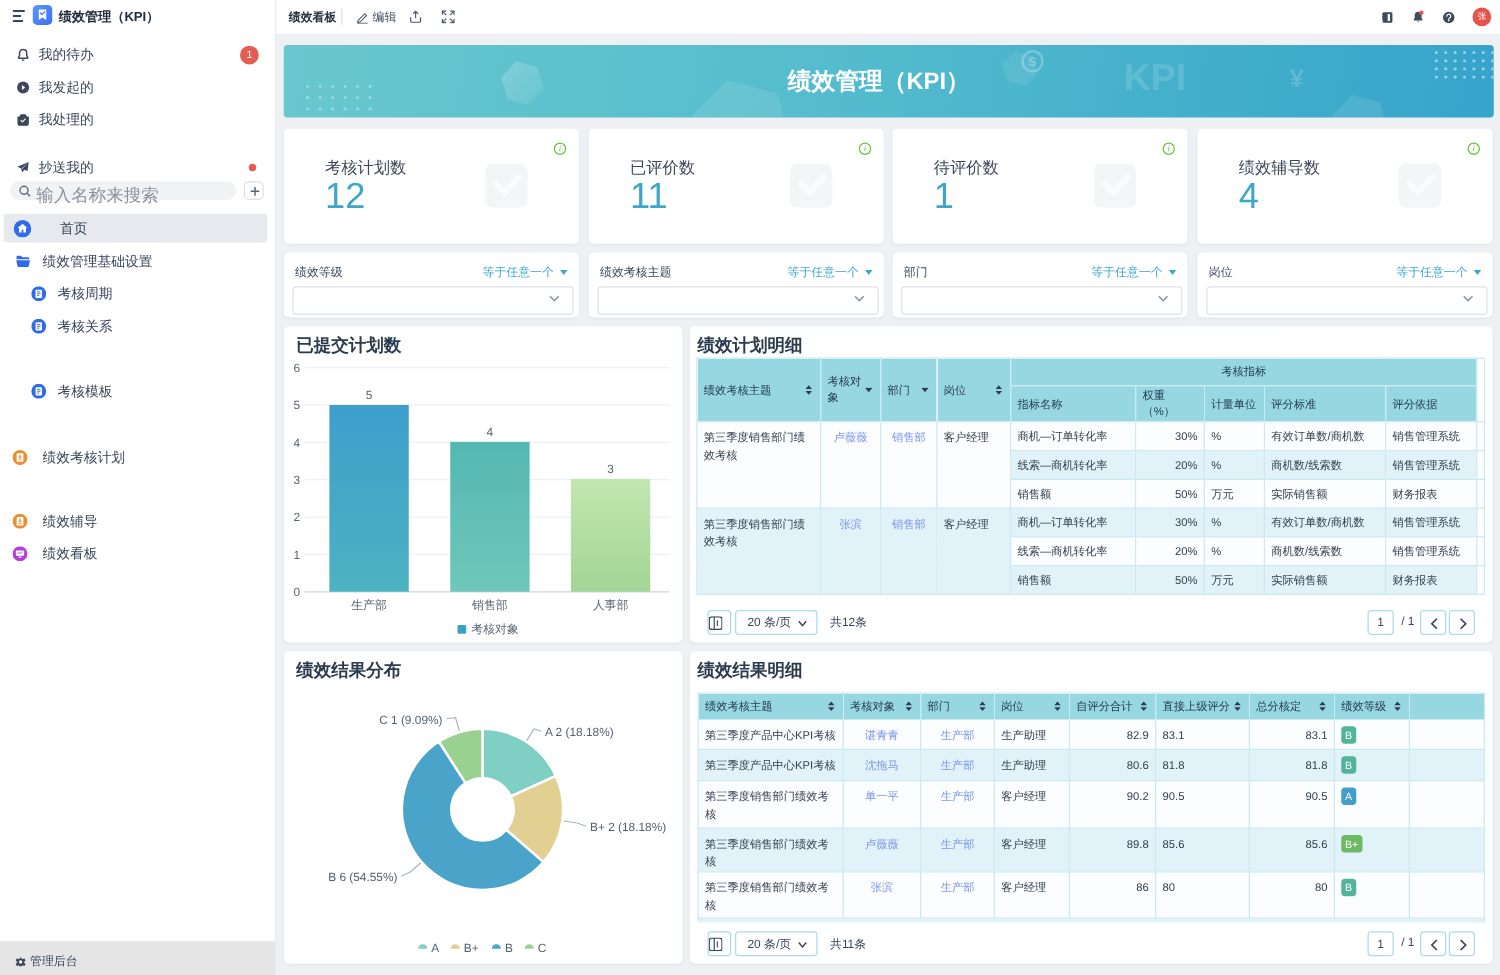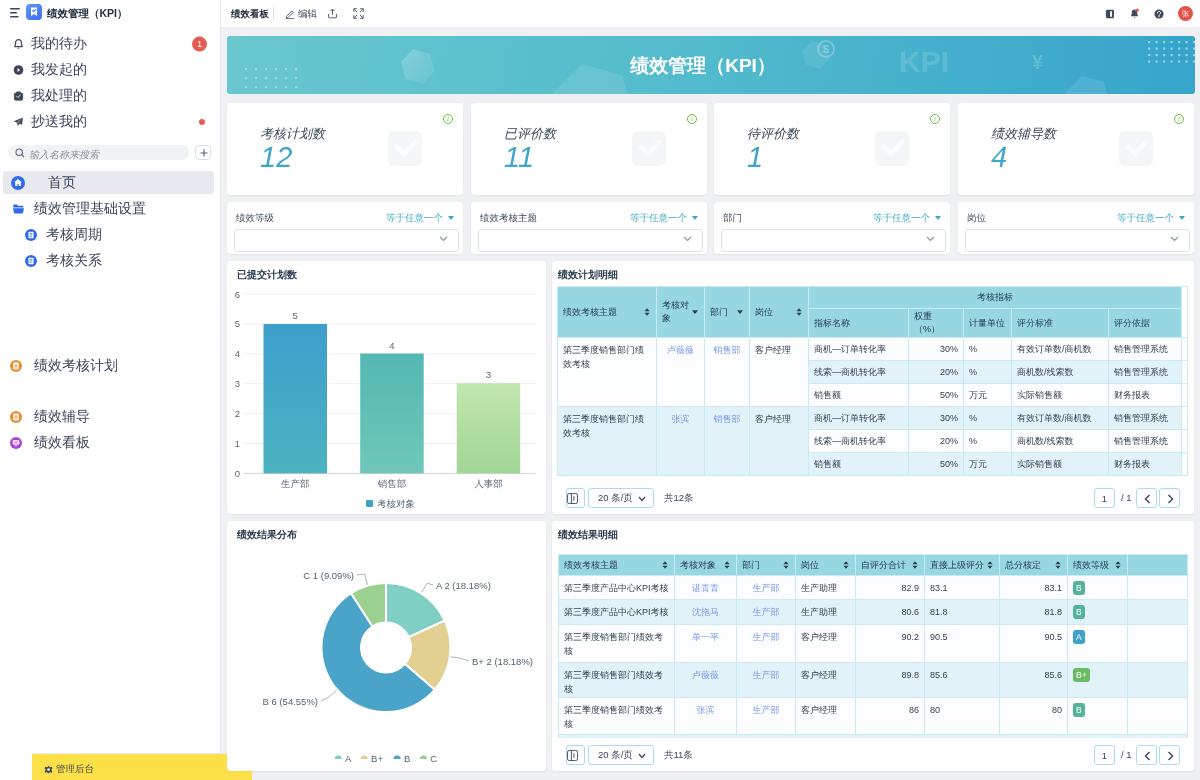--- a/index.html
+++ b/index.html
@@ -2,27 +2,27 @@
 <html lang="zh"><head>
 <meta charset="utf-8">
 <style>
   * { margin:0; padding:0; box-sizing:border-box; }
   html,body { width:1200px; height:780px; overflow:hidden; }
   body { font-family:"Liberation Sans", sans-serif; font-size:9.5px; color:#3b4859; position:relative; background:#eef0f4; }
   .abs { position:absolute; }
   
   #sidebar { position:absolute; left:0; top:0; width:221px; height:780px; background:#fff; border-right:1px solid #e7e9ed; }
   .srow { position:absolute; left:0; width:220px; height:26px; }
-  .srow .txt { position:absolute; left:31px; top:50%; transform:translateY(-50%); font-size:14px; color:#39455a; white-space:nowrap; }
+  .srow .txt { position:absolute; left:31px; top:50%; transform:translateY(-50%); font-size:11px; color:#39455a; white-space:nowrap; }
   .srow .ic { position:absolute; left:13px; top:50%; transform:translateY(-50%); width:11px; height:11px; }
   
   #topbar { position:absolute; left:221px; top:0; width:979px; height:28px; background:#fff; border-bottom:1px solid #ecedf1; }
   
   .card { position:absolute; background:#fff; border-radius:4px; box-shadow:0 1px 2px rgba(31,45,61,.05); }
-  .ctitle { position:absolute; left:10px; top:7px; font-size:10px; font-weight:bold; color:#2b3b4e;text-align:right; }
+  .ctitle { position:absolute; left:10px; top:7px; font-size:14px; font-weight:bold; color:#2b3b4e;text-align:right; }
   
   table { border-collapse:collapse; table-layout:fixed; font-size:9px; color:#333f4e; }
   th, td { border:1px solid #c9eaf1; padding:0 5px; font-weight:normal; overflow:hidden; }
   th { background:#97d7e1; color:#243b53; }
   .pg { position:absolute; height:20px; border:1px solid #a9dced; border-radius:3px; background:#fff; }
   .link { color:#7b97ea;text-align:center; }
   th { position:relative; text-align:left; font-size:9px; }
   .hic { position:absolute; right:6px; top:50%; transform:translateY(-50%); }
   .bgw { background:#fbfdfe; }
   .bgc { background:#e1f2f8; }
@@ -30,21 +30,21 @@
   .vt { vertical-align:top; padding-top:5px; }
   .tr { text-align:right; }
   .r23 { height:23px; }
   td { line-height:14px; }
   .badge { display:inline-block; min-width:8px; height:14px; padding:0 3px; border-radius:3px; color:#fff; font-size:8.5px; line-height:14px; text-align:center; }
   .bB { background:#54b49b; }
   .bA { background:#42a0c8; }
   .bBp { background:#6cba64; }
 
   
-  .stat { top:103px; width:236px; height:92px;font-style:italic; }
+  .stat { top:103px; width:236px; height:92px; }
   .stat .st { position:absolute; left:33px; top:22px; font-size:13px; color:#3b4859; }
   .stat .sn { position:absolute; left:33px; top:38px; font-size:29px; color:#3ea7c9; }
   .stat::before { content:"i"; position:absolute; right:10px; top:11px; width:8px; height:8px; border:1px solid #67c23a; border-radius:50%; color:#67c23a; font-size:7px; line-height:8px; text-align:center; font-style:italic; font-family:"Liberation Serif",serif; }
   .statmark { position:absolute; right:40px; top:26px; }
   
   .filt { top:202px; width:236px; height:52px; }
   .filt .fl { position:absolute; left:9px; top:10px; font-size:9.5px; color:#3b4859; }
   .filt::before { content:"等于任意一个"; position:absolute; right:20px; top:10px; font-size:9.5px; color:#3ea7c9; }
   .filt .tri { position:absolute; right:9px; top:14px; width:0; height:0; border-left:3.5px solid transparent; border-right:3.5px solid transparent; border-top:4.5px solid #3ea7c9; }
   .filt .fch { position:absolute; right:15px; top:34px; z-index:2; }
@@ -88,35 +88,35 @@
       </svg>
     <span class="txt">我发起的</span>
   </div>
   <div class="srow" style="top:83px;">
     <svg class="ic" viewBox="0 0 16 16">
         <path d="M2 4.5 h12 v8 a1.5 1.5 0 0 1 -1.5 1.5 h-9 a1.5 1.5 0 0 1 -1.5 -1.5 z M4.5 4.5 v-1a1.5 1.5 0 0 1 1.5-1.5 h4 a1.5 1.5 0 0 1 1.5 1.5 v1" fill="#3d4759" stroke="#3d4759" stroke-width="1.2"></path>
         <path d="M5.5 8.5 7.2 10.2 10.6 6.8" stroke="#fff" stroke-width="1.3" fill="none" stroke-linecap="round" stroke-linejoin="round"></path>
       </svg>
     <span class="txt">我处理的</span>
   </div>
-  <div class="srow" style="top:109px;padding-left:12px;">
+  <div class="srow" style="top:121px;padding-left:12px;">
     <svg class="ic" viewBox="0 0 16 16">
         <path d="M14.5 1.5 1.2 7l4.2 1.8L7 13.9l2.3-3.4 3.8 1.6z" fill="#3d4759"></path>
         <path d="M5.4 8.8 14.5 1.5 7 10.5" fill="#fff" fill-opacity="0.35"></path>
       </svg>
     <span class="txt">抄送我的</span>
     <span style="position:absolute;right:15px;top:50%;transform:translateY(-50%);background:#e35d52;width:6px;height:6px;border-radius:50%;"></span>
   </div>
 
   <div class="abs" style="left:8px;top:145px;width:181px;height:15px;background:#f1f2f4;border-radius:8px;">
     <svg class="abs" style="left:7px;top:2.5px" width="10" height="10" viewBox="0 0 10 10">
         <circle cx="4.2" cy="4.2" r="3.2" fill="none" stroke="#5d6b7e" stroke-width="1.1"></circle>
         <path d="M6.6 6.6 9 9" stroke="#5d6b7e" stroke-width="1.1"></path>
       </svg>
-    <span class="abs" style="left:21px;top:2.5px;font-size:10px;color:#8b93a1;font-style:italic;">输入名称来搜索</span>
+    <span class="abs" style="left:21px;top:2.5px;font-size:14px;color:#8b93a1;">输入名称来搜索</span>
   </div>
   <div class="abs" style="left:195px;top:145px;width:16px;height:15px;border:1px solid #dcdfe4;border-radius:4px;background:#fff;">
     <svg class="abs" style="left:3.5px;top:3px" width="8" height="8" viewBox="0 0 8 8">
         <path d="M4 0.5 v7 M0.5 4 h7" stroke="#59677a" stroke-width="1.2"></path>
       </svg>
   </div>
 
   <div class="abs" style="left:3px;top:171px;width:211px;height:23px;background:#e7e9ee;border-radius:3px;"></div>
   <div class="srow" style="top:170px;height:25px;">
     <svg class="ic" style="left:11px;width:14px;height:14px;" viewBox="0 0 16 16">
@@ -142,20 +142,28 @@
       </svg>
       <span class="txt" style="left:46px;">考核周期</span>
   </div>
   <div class="srow" style="top:248px;">
     <svg class="ic" style="left:25px;width:12px;height:12px" viewBox="0 0 16 16">
         <circle cx="8" cy="8" r="8" fill="#2f6bea"></circle>
         <rect x="4.6" y="3.6" width="6.8" height="8.8" rx="1" fill="#fff"></rect>
         <path d="M6.2 6 h3.6 M6.2 8 h3.6 M6.2 10 h2.4" stroke="#2f6bea" stroke-width="1"></path>
       </svg>
       <span class="txt" style="left:46px;">考核关系</span>
+  </div>
+  <div class="srow" style="top:300px;">
+    <svg class="ic" style="left:25px;width:12px;height:12px" viewBox="0 0 16 16">
+        <circle cx="8" cy="8" r="8" fill="#2f6bea"></circle>
+        <rect x="4.6" y="3.6" width="6.8" height="8.8" rx="1" fill="#fff"></rect>
+        <path d="M6.2 6 h3.6 M6.2 8 h3.6 M6.2 10 h2.4" stroke="#2f6bea" stroke-width="1"></path>
+      </svg>
+      <span class="txt" style="left:46px;">考核模板</span>
   </div>
 
   <div class="srow" style="top:353px;">
     <svg class="ic" style="left:10px;width:12px;height:12px" viewBox="0 0 16 16">
         <circle cx="8" cy="8" r="8" fill="#ee8c30"></circle>
         <rect x="4.4" y="3.4" width="7.2" height="9.2" rx="1" fill="#fff"></rect>
         <path d="M8 5.4 9.2 8.6 H6.8z M6.2 10.6 h3.6" stroke="#ee8c30" stroke-width="0.9" fill="none"></path>
       </svg>
       <span class="txt" style="left:34px;">绩效考核计划</span>
   </div>
@@ -170,21 +178,21 @@
   <div class="srow" style="top:430px;">
     <svg class="ic" style="left:10px;width:12px;height:12px" viewBox="0 0 16 16">
         <circle cx="8" cy="8" r="8" fill="#b13fd9"></circle>
         <rect x="3.6" y="4.4" width="8.8" height="5.6" rx="0.8" fill="#fff"></rect>
         <path d="M5.2 8 6.6 6.6 8 7.8 10.6 5.6" stroke="#b13fd9" stroke-width="1" fill="none"></path>
         <path d="M6.5 11.6 h3" stroke="#fff" stroke-width="1.2"></path>
       </svg>
     <span class="txt" style="left:34px;">绩效看板</span>
   </div>
 
-  <div class="abs" style="left:0;top:753px;width:220px;height:27px;border-top:1px solid #e7e9ed;background:#fde047;margin-left:32px;">
+  <div class="abs" style="left:0;top:753px;width:220px;height:27px;border-top:1px solid #e7e9ed;background:#e5e5e5;">
     <svg class="abs" style="left:12px;top:11px" width="9" height="9" viewBox="0 0 14 14">
         <path d="M7 0.8 8 2.7 a4.5 4.5 0 0 1 1.6.7 L11.8 2.8 13.2 5.2 11.6 6.5 a4.6 4.6 0 0 1 0 1.8 l1.6 1.3 -1.4 2.4 -2.2-.6 a4.5 4.5 0 0 1 -1.6.7 L7 13.2 6 12.1 a4.5 4.5 0 0 1 -1.6 -.7 l-2.2.6 -1.4-2.4 1.6-1.3 a4.6 4.6 0 0 1 0 -1.8 L0.8 5.2 2.2 2.8 4.4 3.4 A4.5 4.5 0 0 1 6 2.7z" fill="#3f4a5a"></path>
         <circle cx="7" cy="7" r="2" fill="#fff"></circle>
       </svg>
     <span class="abs" style="left:24px;top:9px;font-size:9.5px;color:#39455a;">管理后台</span>
   </div>
 </div>
 
 <div id="topbar">
   <span class="abs" style="left:10px;top:8px;font-size:9.5px;font-weight:bold;color:#26303f;">绩效看板</span>

